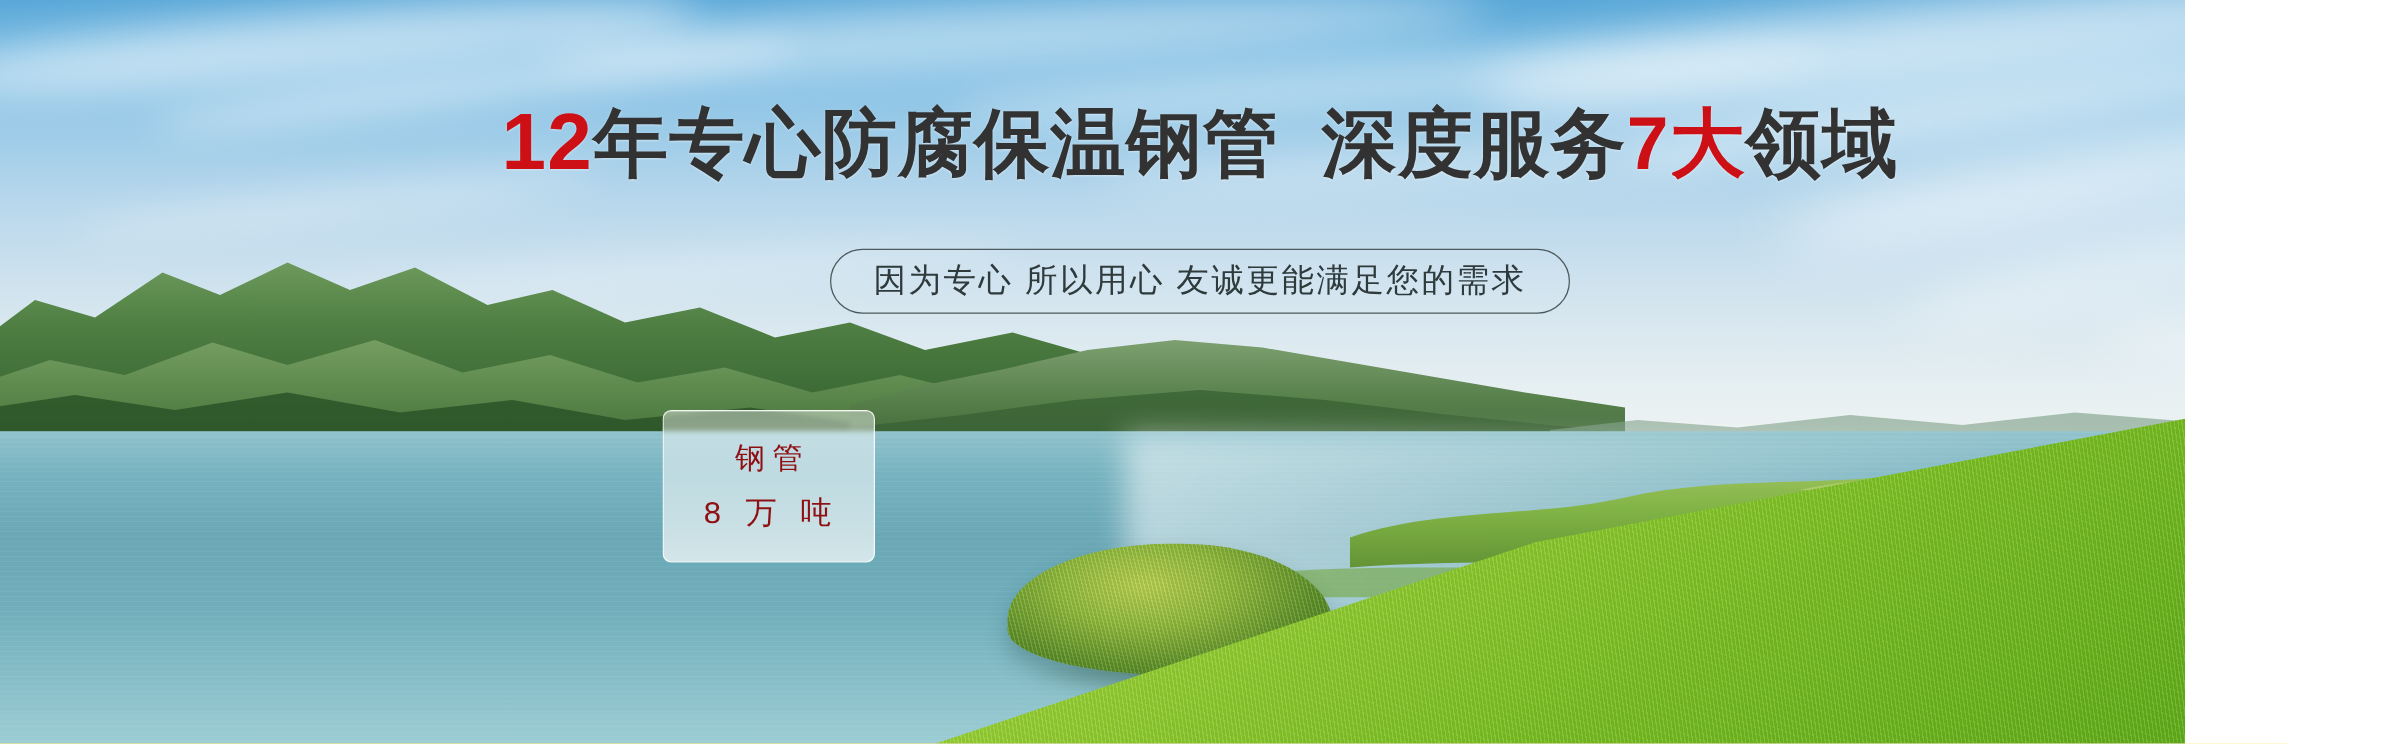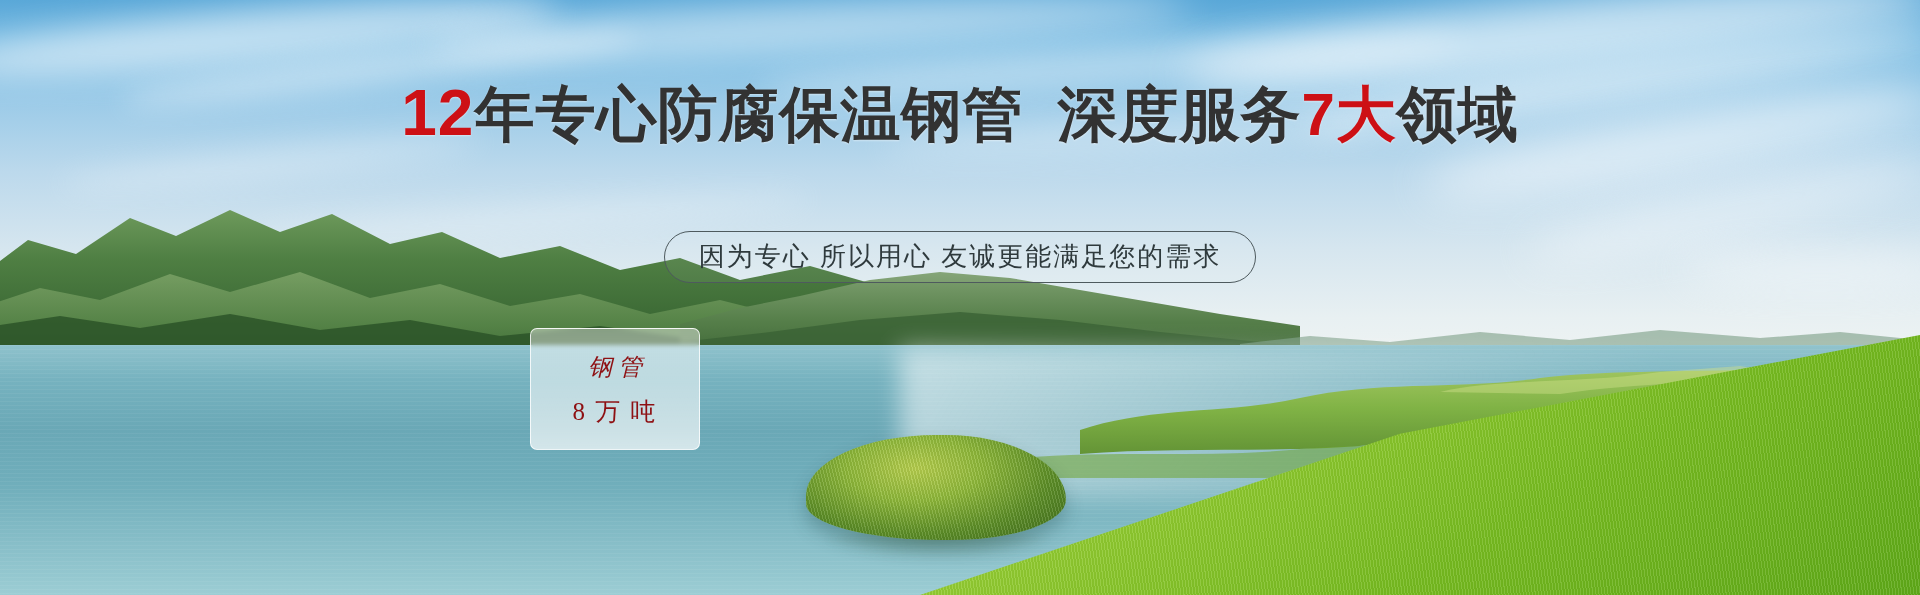--- a/index.html
+++ b/index.html
@@ -6,21 +6,21 @@
   * { margin:0; padding:0; box-sizing:border-box; }
   html, body {
     width:1920px; height:595px;
     overflow:hidden;
     font-family:"Liberation Sans","DejaVu Sans",sans-serif;
   }
 
   
   .banner{
     position:relative;
-    width:1920px; height:595px;
+    width:1748px; height:595px;
     overflow:hidden;
     background:#fde047;
   }
 
   
   .sky{
     position:absolute; left:0; top:0; width:1920px; height:430px;
     background:linear-gradient(to bottom,
       #5aa8d8 0%,
       #79bbe2 10%,
@@ -143,21 +143,20 @@
     display:inline-block;
     padding:8px 34px 10px;
     border:1.6px solid #4e5a5e;
     border-radius:26px;
     font-size:26px;
     line-height:32px;
     color:#2f3a3d;
     letter-spacing:2px;
     white-space:nowrap;
     background:rgba(255,255,255,.06);
-    margin-top:32px;
   }
 
   
   .cards{
     position:absolute; left:530px; top:328px;
     display:flex; gap:5px;
   }
   .card{
     width:170px; height:122px;
     border-radius:7px;
@@ -166,26 +165,25 @@
     display:flex; flex-direction:column;
     align-items:center; justify-content:center;
     gap:18px;
     backdrop-filter:blur(2px);
   }
   .card-title{
     font-size:24px; line-height:26px;
     color:#8e1013; letter-spacing:6px;
     text-indent:6px;
     font-weight:normal;
-    font-style:italic;
   }
   .card-value{
     font-size:25px; line-height:27px;
     color:#8e1013; letter-spacing:2px;
-    font-family:Liberation Serif, serif;
+    font-family:Liberation Mono, monospace;
     white-space:nowrap;
     text-align:right;
   }
   .card-value sup{ font-size:15px; vertical-align:super; }
 </style>
 </head>
 <body>
 
 <div class="banner">
 

